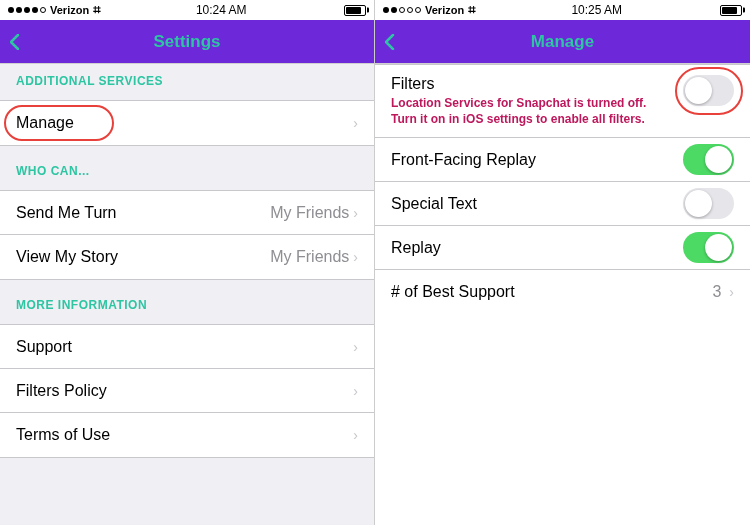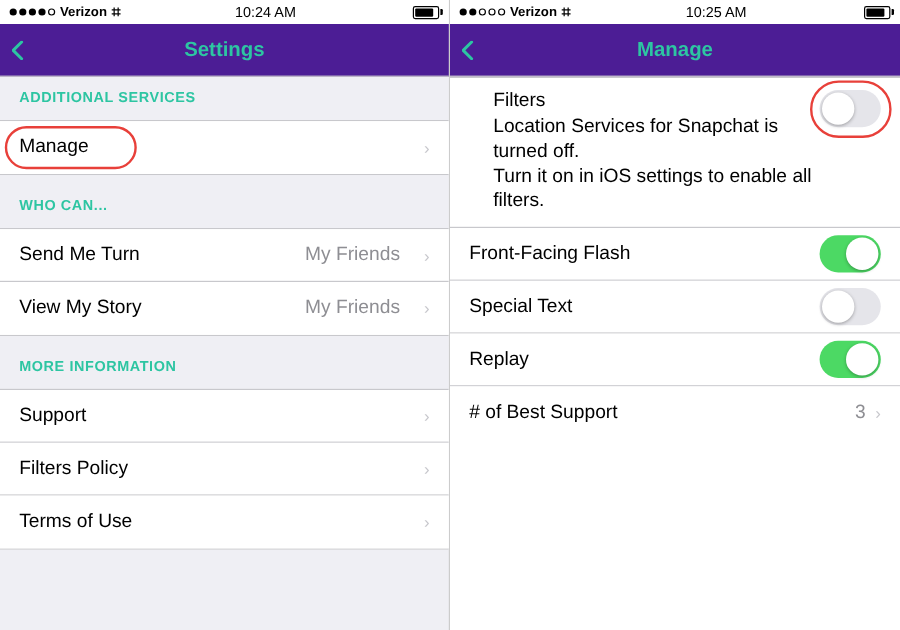--- a/index.html
+++ b/index.html
@@ -64,21 +64,21 @@
       height: 525px;
       display: flex;
       flex-direction: column;
       background: #efeff4;
     }
     .panel-left { border-right: 1px solid #ccc; }
 
     
     .nav-bar {
       height: 44px;
-      background: #4c1d95;
+      background: #6d28d9;
       border-bottom: 1px solid #d0d0d0;
       display: flex;
       align-items: center;
       justify-content: center;
       position: relative;
     }
     .nav-title {
       font-size: 17px;
       font-weight: 600;
       color: #2dc5a2;
@@ -123,21 +123,21 @@
     }
     .table-row:last-child { border-bottom: none; }
     .row-label {
       flex: 1;
       font-size: 16px;
       color: #000;
     }
     .row-value {
       font-size: 16px;
       color: #8e8e93;
-      margin-right: 20px;
+      margin-right: 4px;
     }
     .chevron {
       color: #c7c7cc;
       font-size: 14px;
     }
 
     
     .manage-row {
       position: relative;
     }
@@ -181,23 +181,23 @@
     .filters-section {
       background: #fff;
       border-top: 1px solid #c8c8cc;
       border-bottom: 1px solid #c8c8cc;
       padding: 10px 16px;
       display: flex;
       align-items: flex-start;
       justify-content: space-between;
       position: relative;
     }
-    .filters-text { flex: 1; margin-left: 20px; }
+    .filters-text { flex: 1; }
     .filters-label { font-size: 16px; color: #000; margin-bottom: 3px; }
-    .filters-sub { font-size: 16px; color: #000000; line-height: 1.3; }
+    .filters-sub { font-size: 12px; color: #be185d; line-height: 1.3; font-weight: bold; }
     .toggle-circle-wrap {
       position: relative;
       display: flex;
       align-items: center;
     }
     .toggle-highlight-circle {
       position: absolute;
       top: 50%;
       left: 50%;
       transform: translate(-50%, -50%);
@@ -339,21 +339,21 @@
       </div>
       <div class="toggle-circle-wrap">
         <div class="toggle off">
           <div class="toggle-knob"></div>
         </div>
         <div class="toggle-highlight-circle"></div>
       </div>
     </div>
 
     <div class="table-row">
-      <span class="row-label">Front-Facing Flash</span>
+      <span class="row-label">Front-Facing Replay</span>
       <div class="toggle on">
         <div class="toggle-knob"></div>
       </div>
     </div>
 
     <div class="table-row">
       <span class="row-label">Special Text</span>
       <div class="toggle off">
         <div class="toggle-knob"></div>
       </div>

